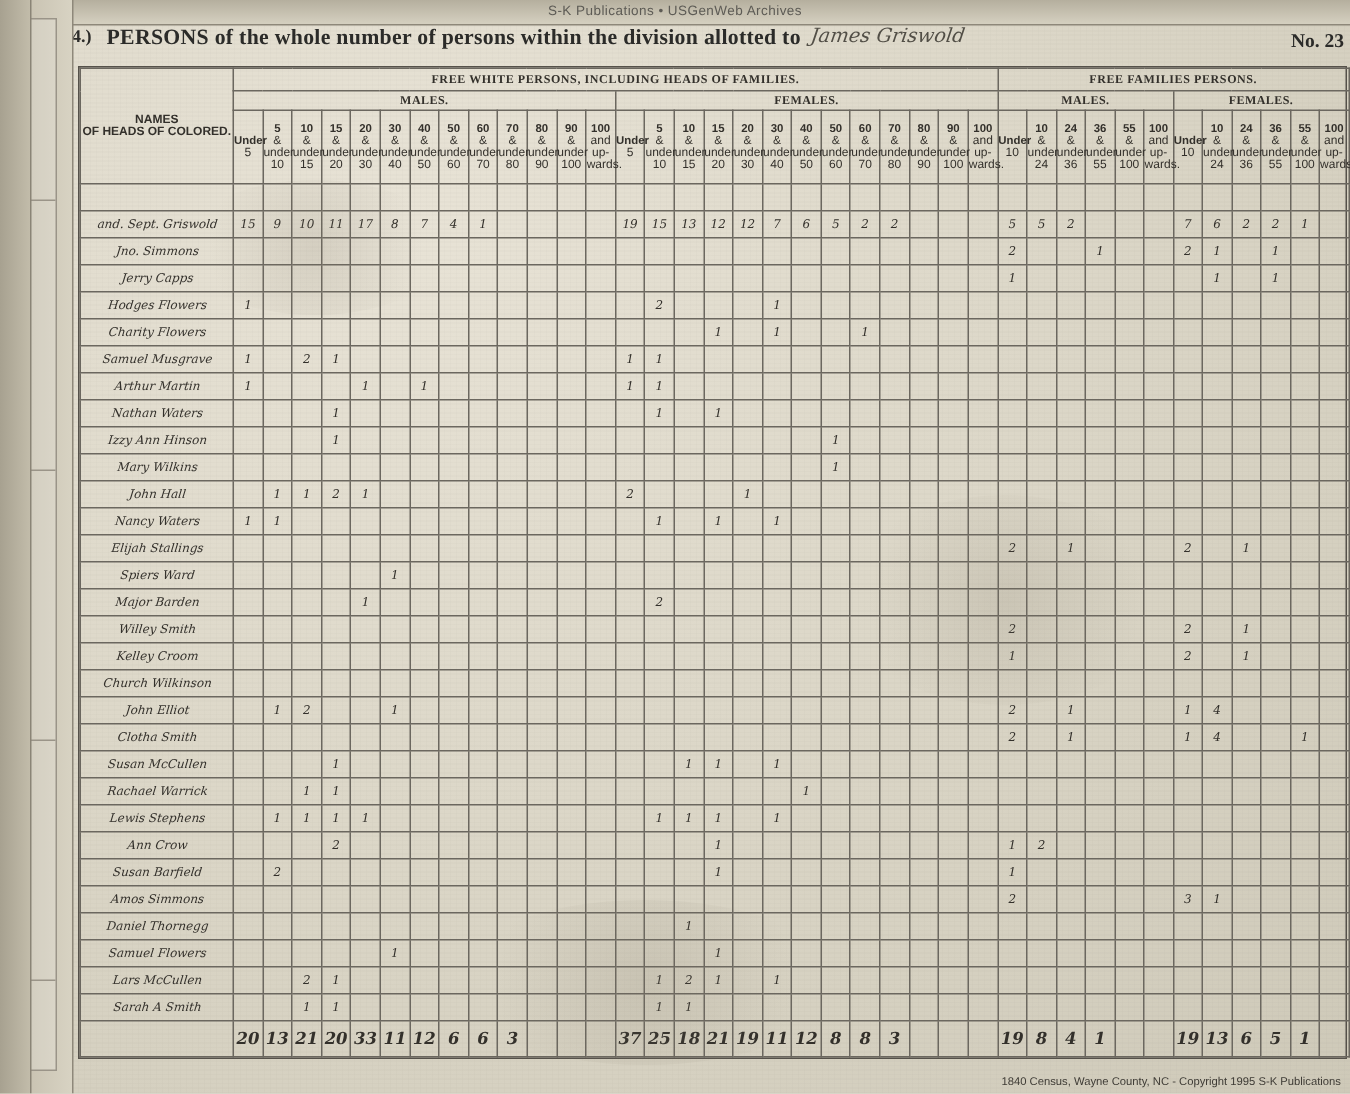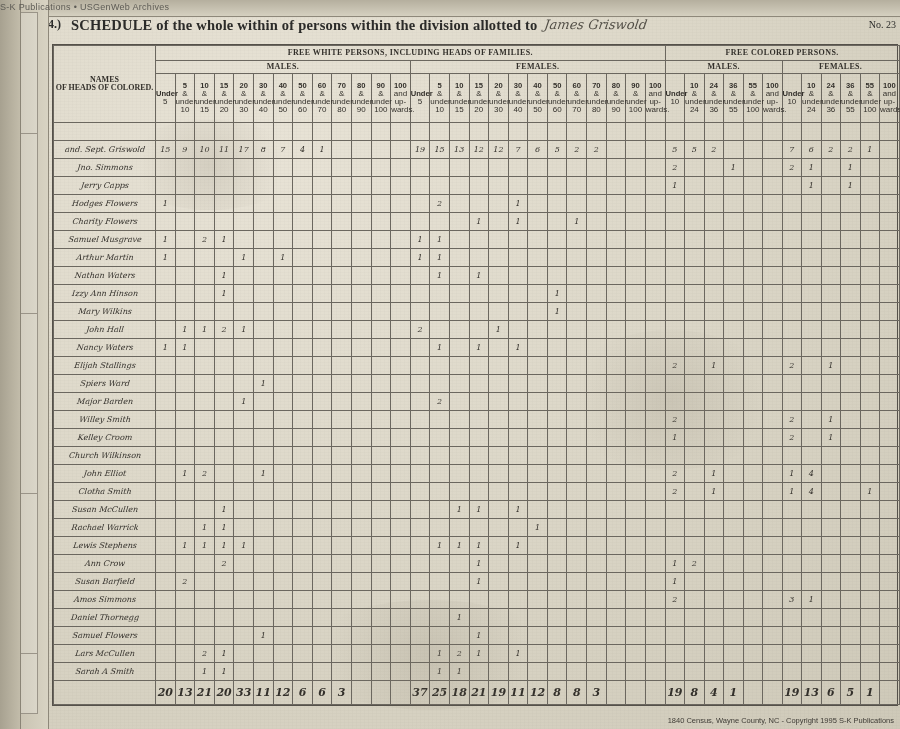--- a/index.html
+++ b/index.html
@@ -16,21 +16,21 @@
   }
   
   #sheet:before{
     content:"";position:absolute;inset:0;
     background:
       repeating-linear-gradient(0deg, rgba(0,0,0,.012) 0px, rgba(0,0,0,.012) 1px, transparent 1px, transparent 3px),
       repeating-linear-gradient(90deg, rgba(0,0,0,.010) 0px, rgba(0,0,0,.010) 1px, transparent 1px, transparent 4px);
     pointer-events:none;mix-blend-mode:multiply;
   }
   .watermark{
-    position:absolute;top:2px;left:0;width:900px;
+    position:absolute;top:2px;left:0;width:900px;text-align:center;
     font-family:"Liberation Sans", sans-serif;font-size:9px;color:#5d5b55;
     letter-spacing:.3px;z-index:30;
   }
   .edge-left{
     position:absolute;left:0;top:0;width:48px;height:729px;
     background:linear-gradient(90deg,#b9b3a2 0%, #c9c3b2 40%, #d8d3c3 100%);
     border-right:1px solid #8e887a;
     z-index:5;
   }
   .edge-left .strip{
@@ -55,21 +55,21 @@
     margin-left:4px;margin-right:10px;white-space:nowrap;
   }
   .hdr .title{
     font-size:14.5px;font-weight:bold;letter-spacing:.2px;white-space:nowrap;
   }
   .hdr .script{
     font-family:"DejaVu Serif",serif;font-style:italic;font-size:13px;
     color:#3a3730;margin-left:6px;opacity:.85;transform:skewX(-8deg);
   }
   .hdr .pageno{
-    position:absolute;right:4px;top:2px;font-size:10px;font-weight:normal;
+    position:absolute;right:4px;top:2px;font-size:13px;font-weight:bold;
     font-family:"Liberation Serif",serif;
     padding-left:32px;
   }
   
   .tablewrap{
     position:absolute;left:52px;top:44px;width:844px;height:660px;
     border:1.4px solid #55514a;
     background:transparent;
   }
   table.census{
@@ -93,21 +93,21 @@
     letter-spacing:.3px;
   }
   th.col{
     height:48px;font-size:6.2px;line-height:1.12;
     padding:1px 0;font-family:"Liberation Sans",sans-serif;
     font-weight:normal;
   }
   th.col .big{font-size:7.6px;font-weight:bold;display:block;}
   th.names{
     width:102px;font-size:8.5px;line-height:1.25;
-    font-family:Liberation Serif, serif;font-variant:small-caps;
+    font-family:Liberation Sans, sans-serif;font-variant:small-caps;
     font-weight:bold;
   }
   td.name{
     text-align:left;padding-left:6px;
     font-family:"DejaVu Serif",serif;font-style:italic;font-size:10.5px;
     color:#3c3830;
     transform:skewX(-6deg);
     white-space:nowrap;overflow:hidden;
   }
   td.num{
@@ -147,21 +147,21 @@
       <div class="seg" style="top:480px"></div>
       <div class="seg" style="top:640px"></div>
     </div>
   </div>
   <div class="top-band"></div>
 
   <div class="watermark">S-K Publications • USGenWeb Archives</div>
 
   <div class="hdr">
     <span class="sched-no">o. 4.)</span>
-    <span class="title">SCHEDULE of the whole within of persons within the division allotted to</span>
+    <span class="title">PERSONS of the whole number of persons within the division allotted to</span>
     <span class="script">James Griswold</span>
     <span class="pageno">No. 23</span>
   </div>
 
   <div class="tablewrap">
     <table class="census">
       <colgroup id="cg">
           <col style="width: 102px;">
           <col style="width: 19.6px;">
           <col style="width: 19.6px;">
@@ -202,21 +202,21 @@
           <col style="width: 19.5px;">
           <col style="width: 19.5px;">
         </colgroup>
       <thead>
         <tr>
           <th class="names" rowspan="3">
             <div>NAMES</div>
             <div>OF HEADS OF COLORED.</div>
           </th>
           <th class="grp" colspan="26">FREE WHITE PERSONS, INCLUDING HEADS OF FAMILIES.</th>
-          <th class="grp" colspan="12">FREE COLORED PERSONS.</th>
+          <th class="grp" colspan="12">FREE FAMILIES PERSONS.</th>
         </tr>
         <tr id="subrow">
           <th class="sub" colspan="13">MALES.</th>
           <th class="sub" colspan="13">FEMALES.</th>
           <th class="sub" colspan="6">MALES.</th>
           <th class="sub" colspan="6">FEMALES.</th>
         </tr>
         <tr id="agerow">
             <th class="col"><span class="big">Under</span><span>5</span></th>
             <th class="col"><span class="big">5</span><span>&amp; under 10</span></th>

